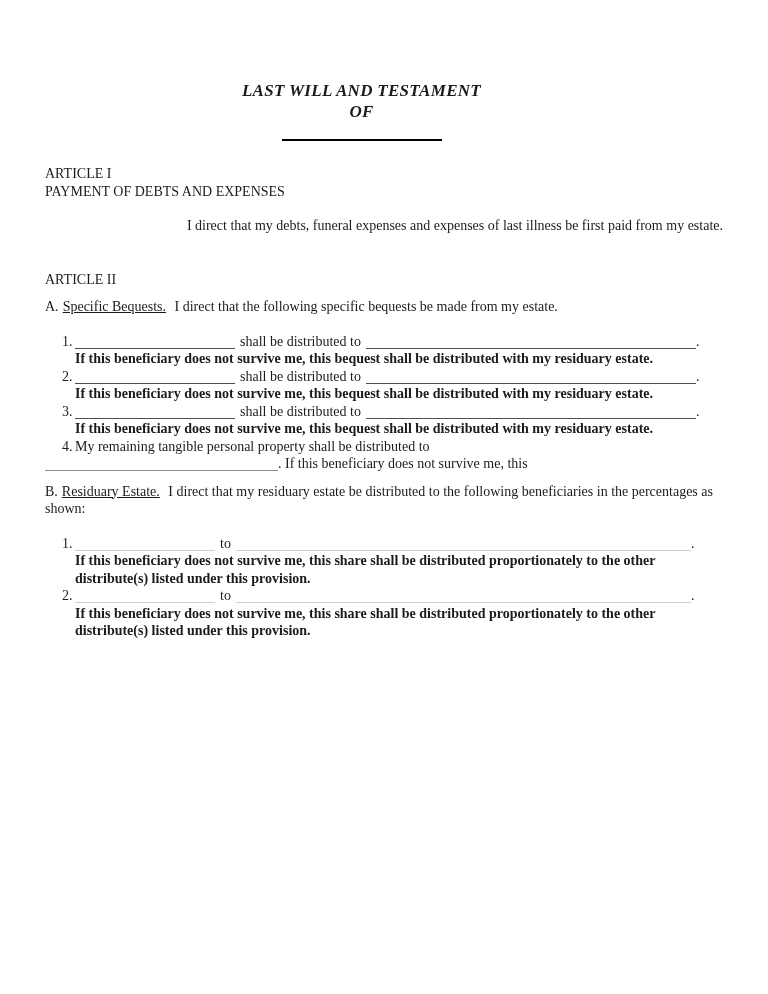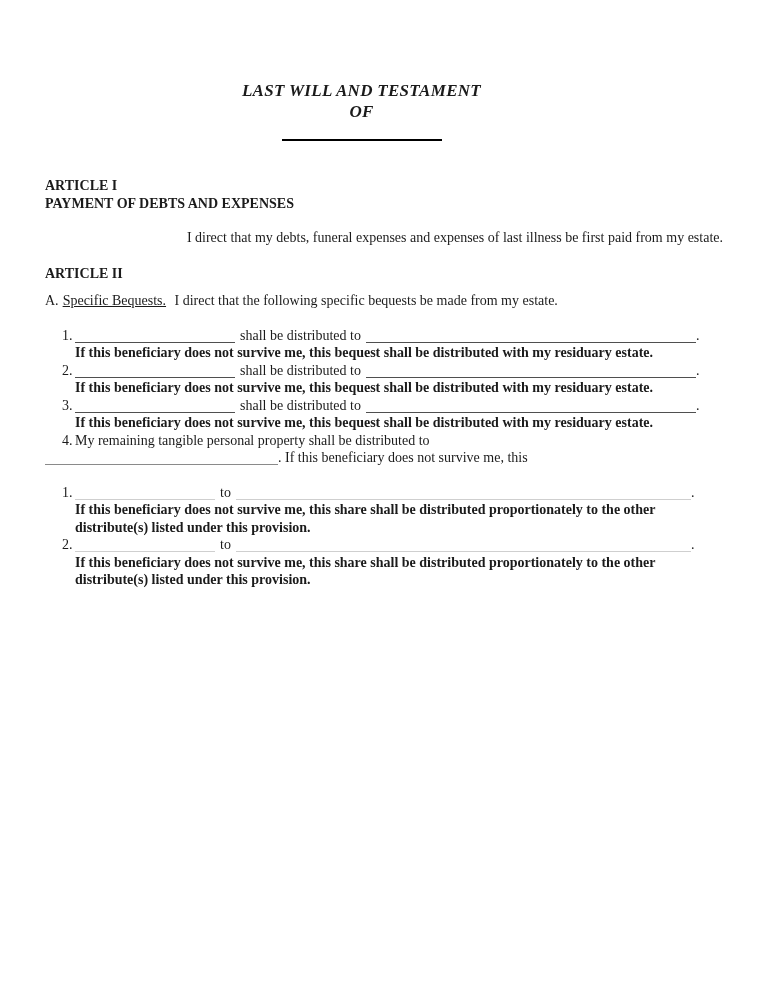--- a/index.html
+++ b/index.html
@@ -19,22 +19,22 @@
     letter-spacing:0.3px;
   }
   .title-underline {
     width:160px; height:0;
     border-bottom:2px solid #000;
     margin:17px auto 0 auto;
   }
 
   
   .opening       { margin-top:34px; }
-  .article-head  { margin-top:36px; font-weight:bold; }
-  .article-head2 { margin-top:18px; font-weight:bold; }
+  .article-head  { margin-top:24px; font-weight:normal; }
+  .article-head2 { margin-top:36px; font-weight:normal; }
   .body-par      { margin-top:17px;text-align:right; }
   .lead-par      { margin-top:10px; }
   .list          { margin-top:17px; }
 
   .nowrap { white-space:nowrap; }
 
   
   .bl {
     display:inline-block; height:14px; vertical-align:-3px;
     border-bottom:1px solid #555;
@@ -101,20 +101,23 @@
 
     <div class="li">
       <span class="num">4.</span><span>My remaining tangible personal property shall be distributed to</span>
     </div>
     <div>
       <span class="bl bl-soft" style="width:233px;"></span><span>.  If this beneficiary does not survive me, this</span>
     </div>
 
   </div>
 
+  <div class="lead-par">
+    <span class="sec-label">B.</span><span class="sec-head gap-r">Residuary Estate.</span> <span>I direct that my residuary estate be distributed to the following beneficiaries in the percentages as shown:</span>
+  </div>
 
   <div class="list">
 
     <div class="li">
       <span class="num">1.</span><span class="bl bl-light gap-r" style="width:140px;"></span><span class="gap-r">to</span><span class="bl bl-light" style="width:455px;"></span><span>.</span>
     </div>
     <div class="note">If this beneficiary does not survive me, this share shall be distributed proportionately to the other</div>
     <div class="note">distribute(s) listed under this provision.</div>
 
     <div class="li">

